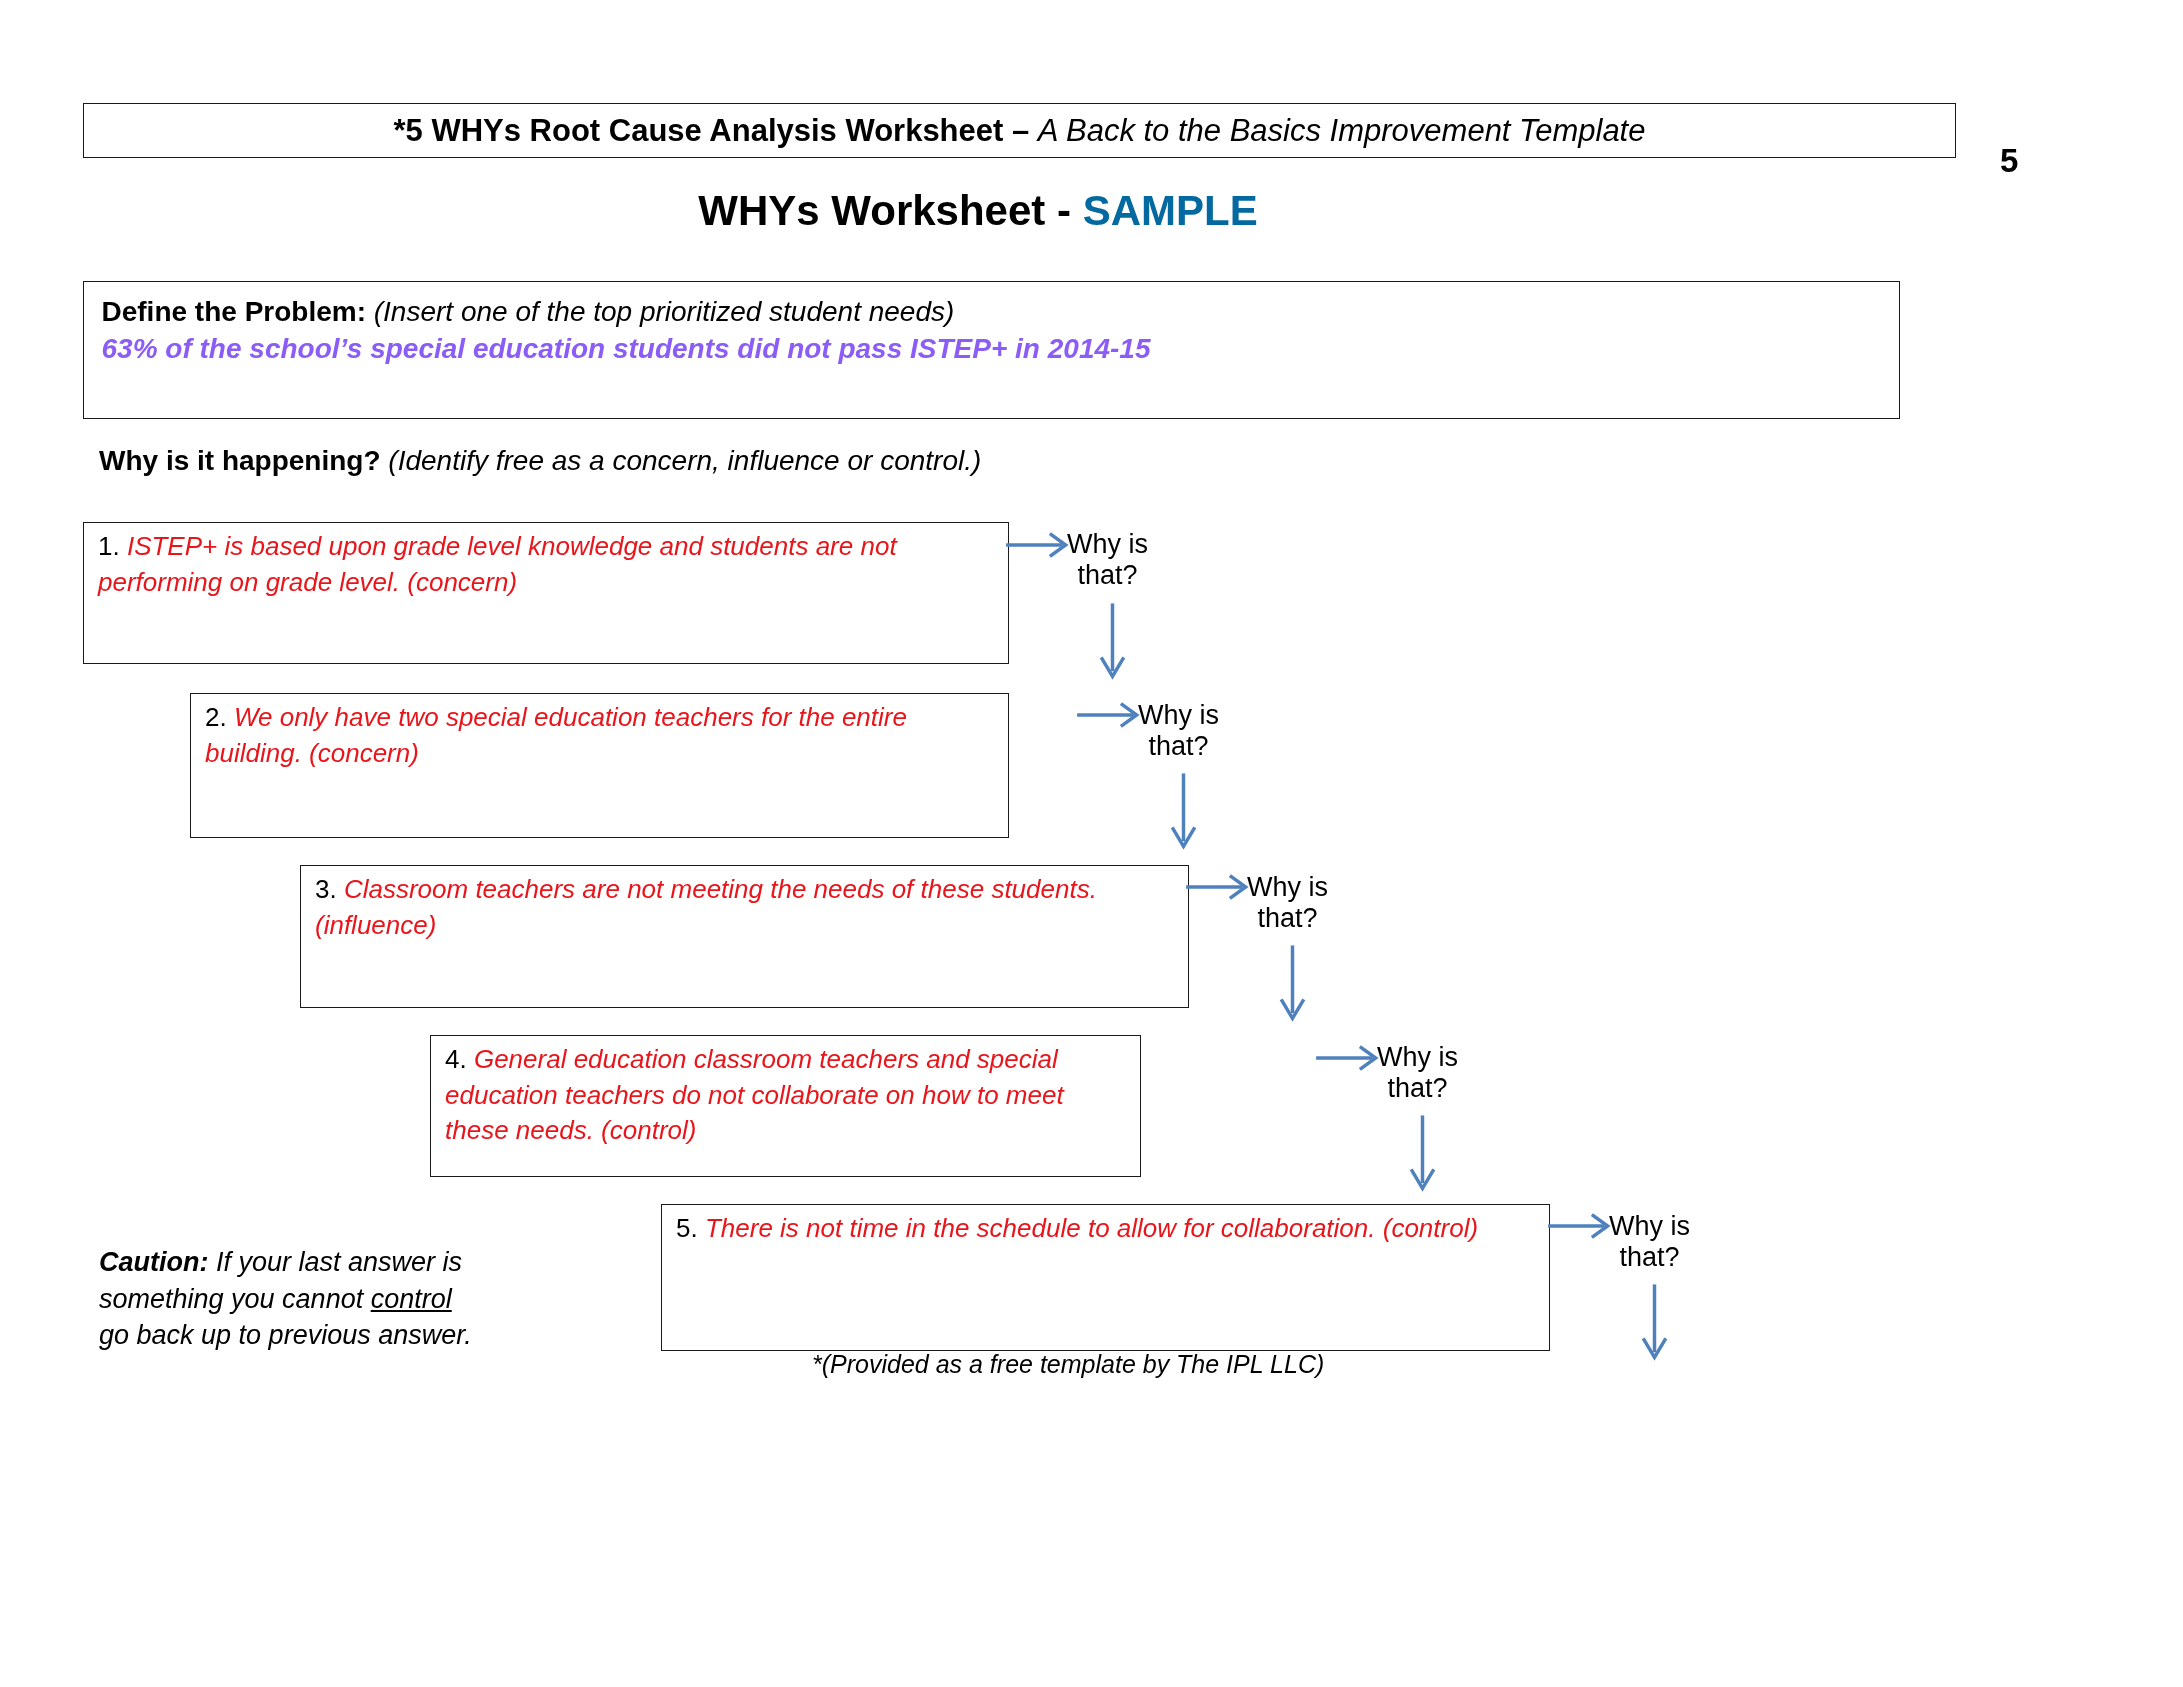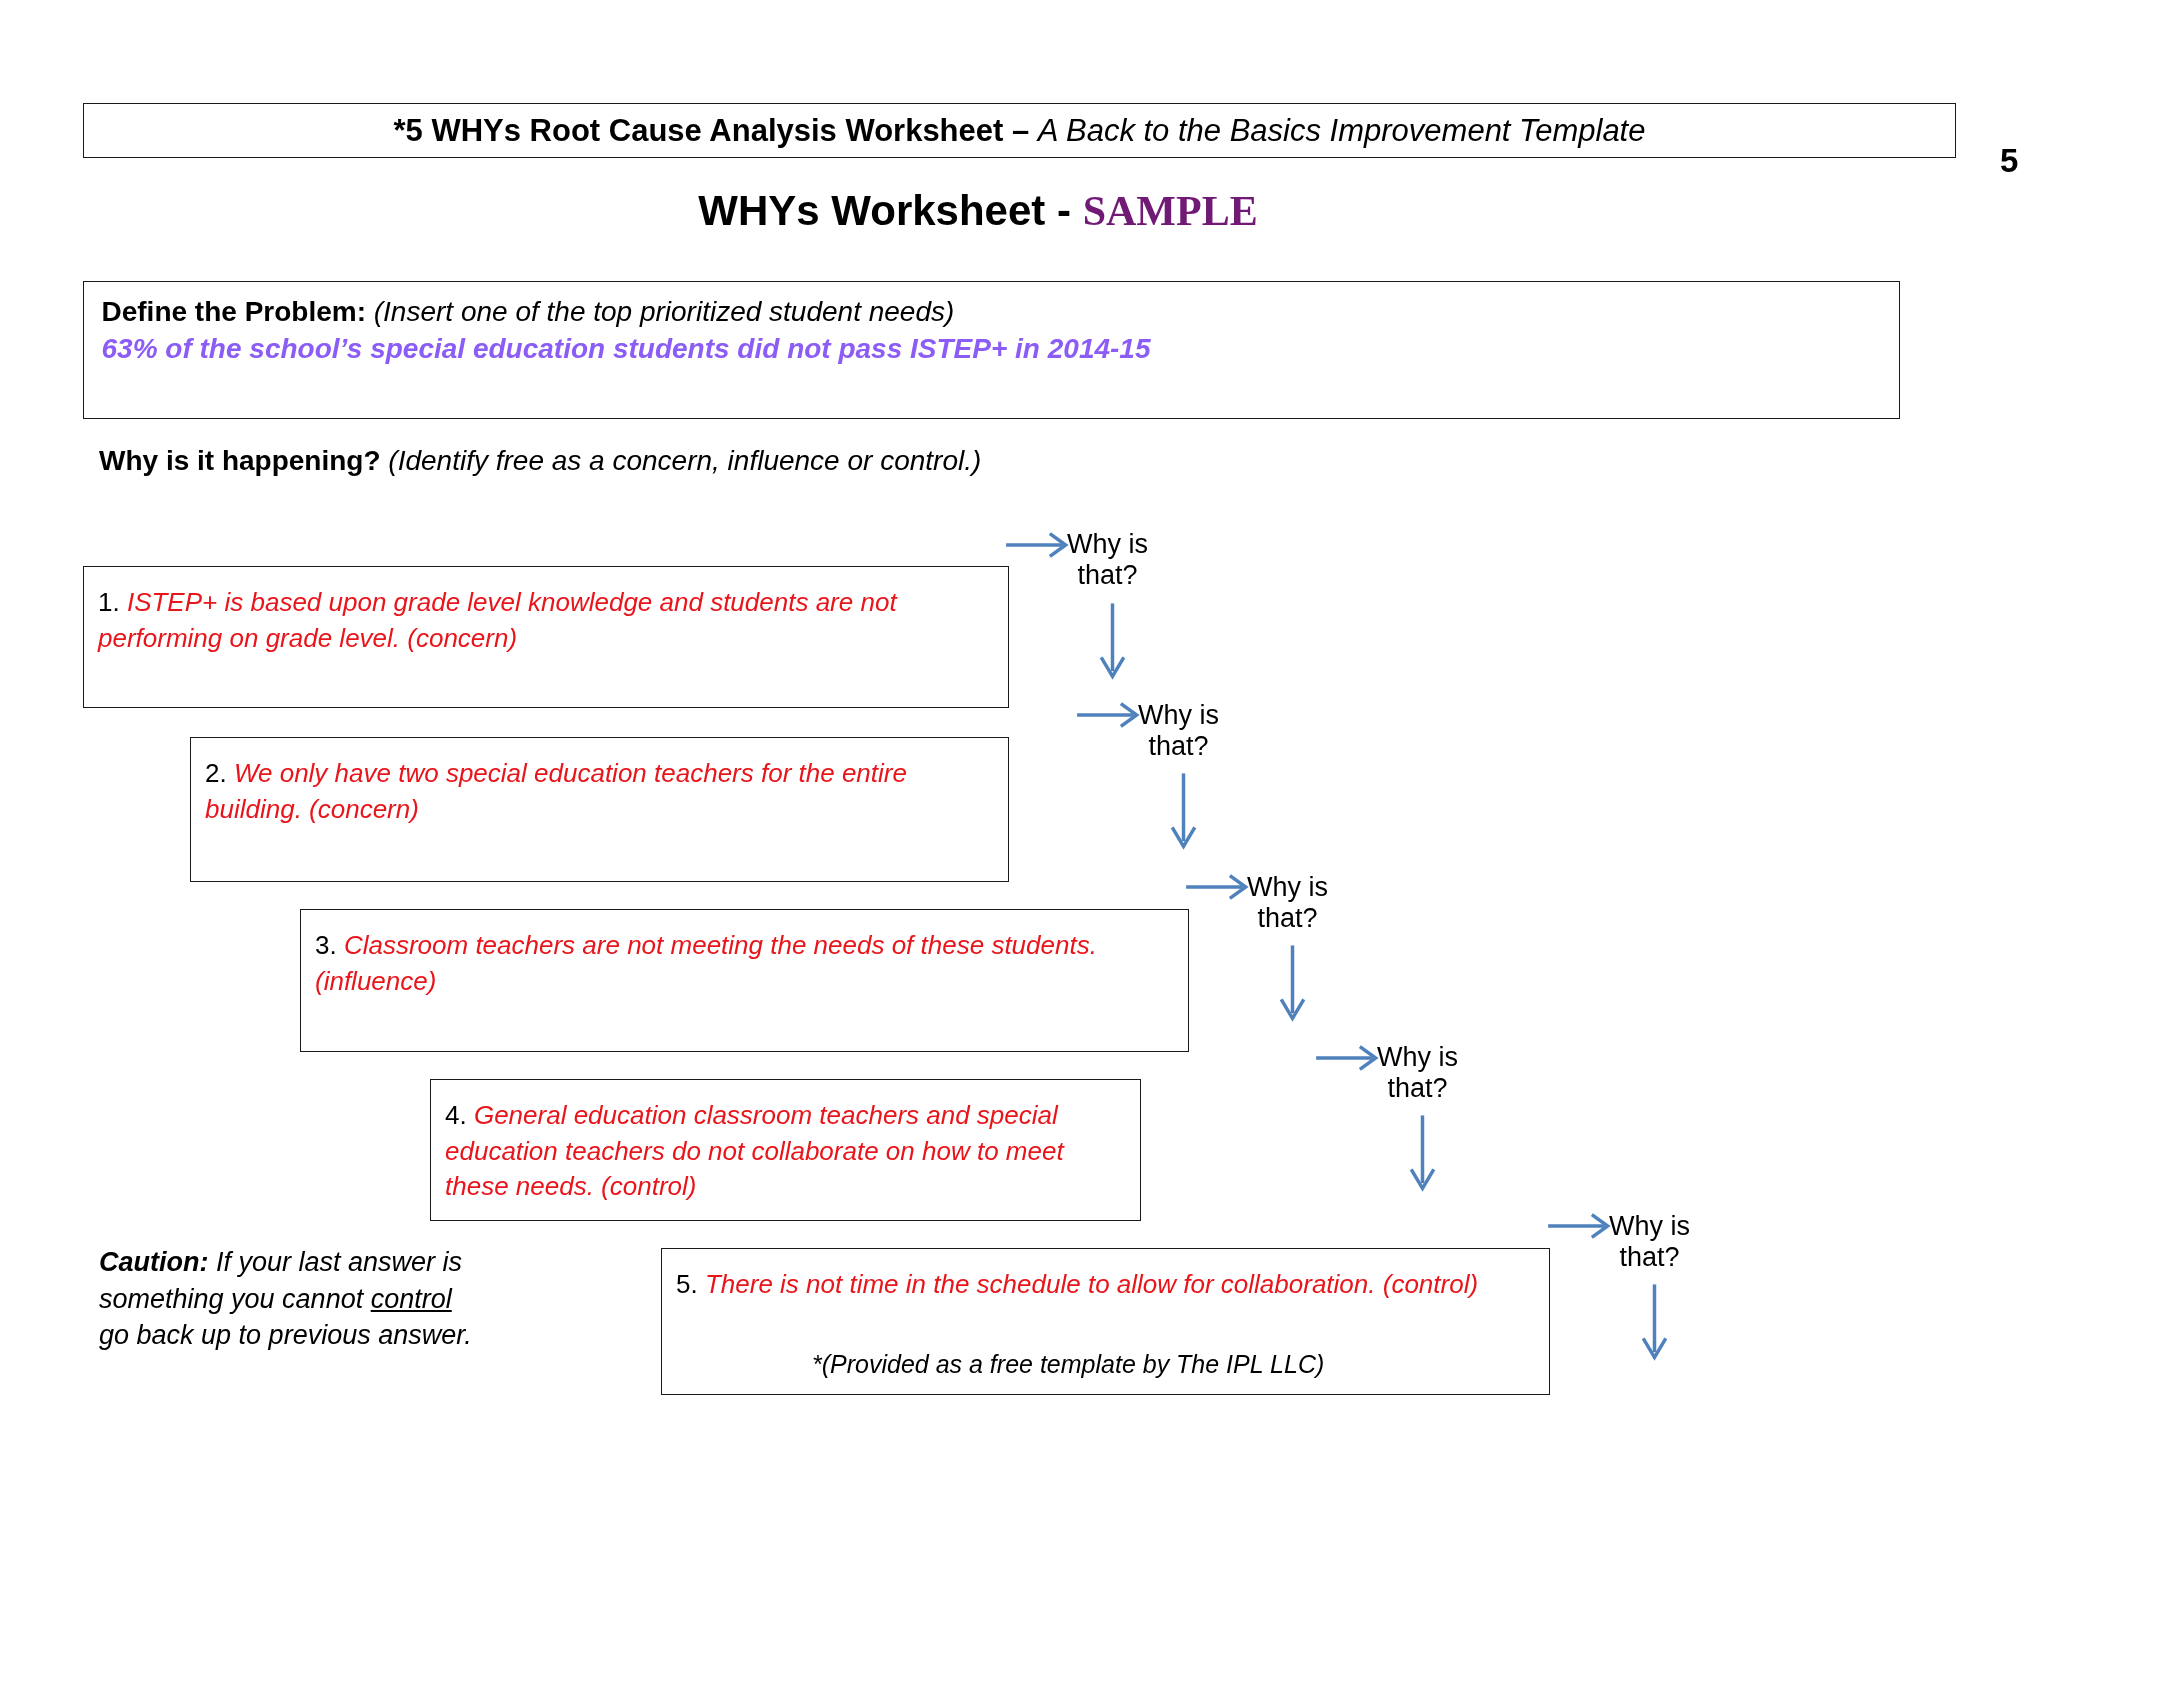--- a/index.html
+++ b/index.html
@@ -59,22 +59,21 @@
     position: absolute;
     left: 0;
     top: 190px;
     width: 1956px;
     text-align: center;
     font-size: 42px;
     font-weight: bold;
     line-height: 1;
   }
   .main-title .sample {
-    color: #701a75;
-    font-family: Liberation Serif, serif;
+    color: #0369a1;
   }
 
   
   .define-box {
     position: absolute;
     left: 83px;
     top: 281px;
     width: 1817px;
     height: 138px;
     border: 1.7px solid #1a1a1a;
@@ -117,22 +116,21 @@
   .prompt-line .sub {
     font-style: italic;
   }
 
   
   .why-box {
     position: absolute;
     border: 1.7px solid #1a1a1a;
     box-sizing: border-box;
     background: #ffffff;
-    padding: 18px 14px 0 14px;
-    margin-top: 44px;
+    padding: 6px 14px 0 14px;
   }
   .why-text {
     font-size: 26px;
     line-height: 1.37;
     color: #e8151b;
     font-style: italic;
   }
   .why-text .num {
     color: #000000;
     font-style: normal;

